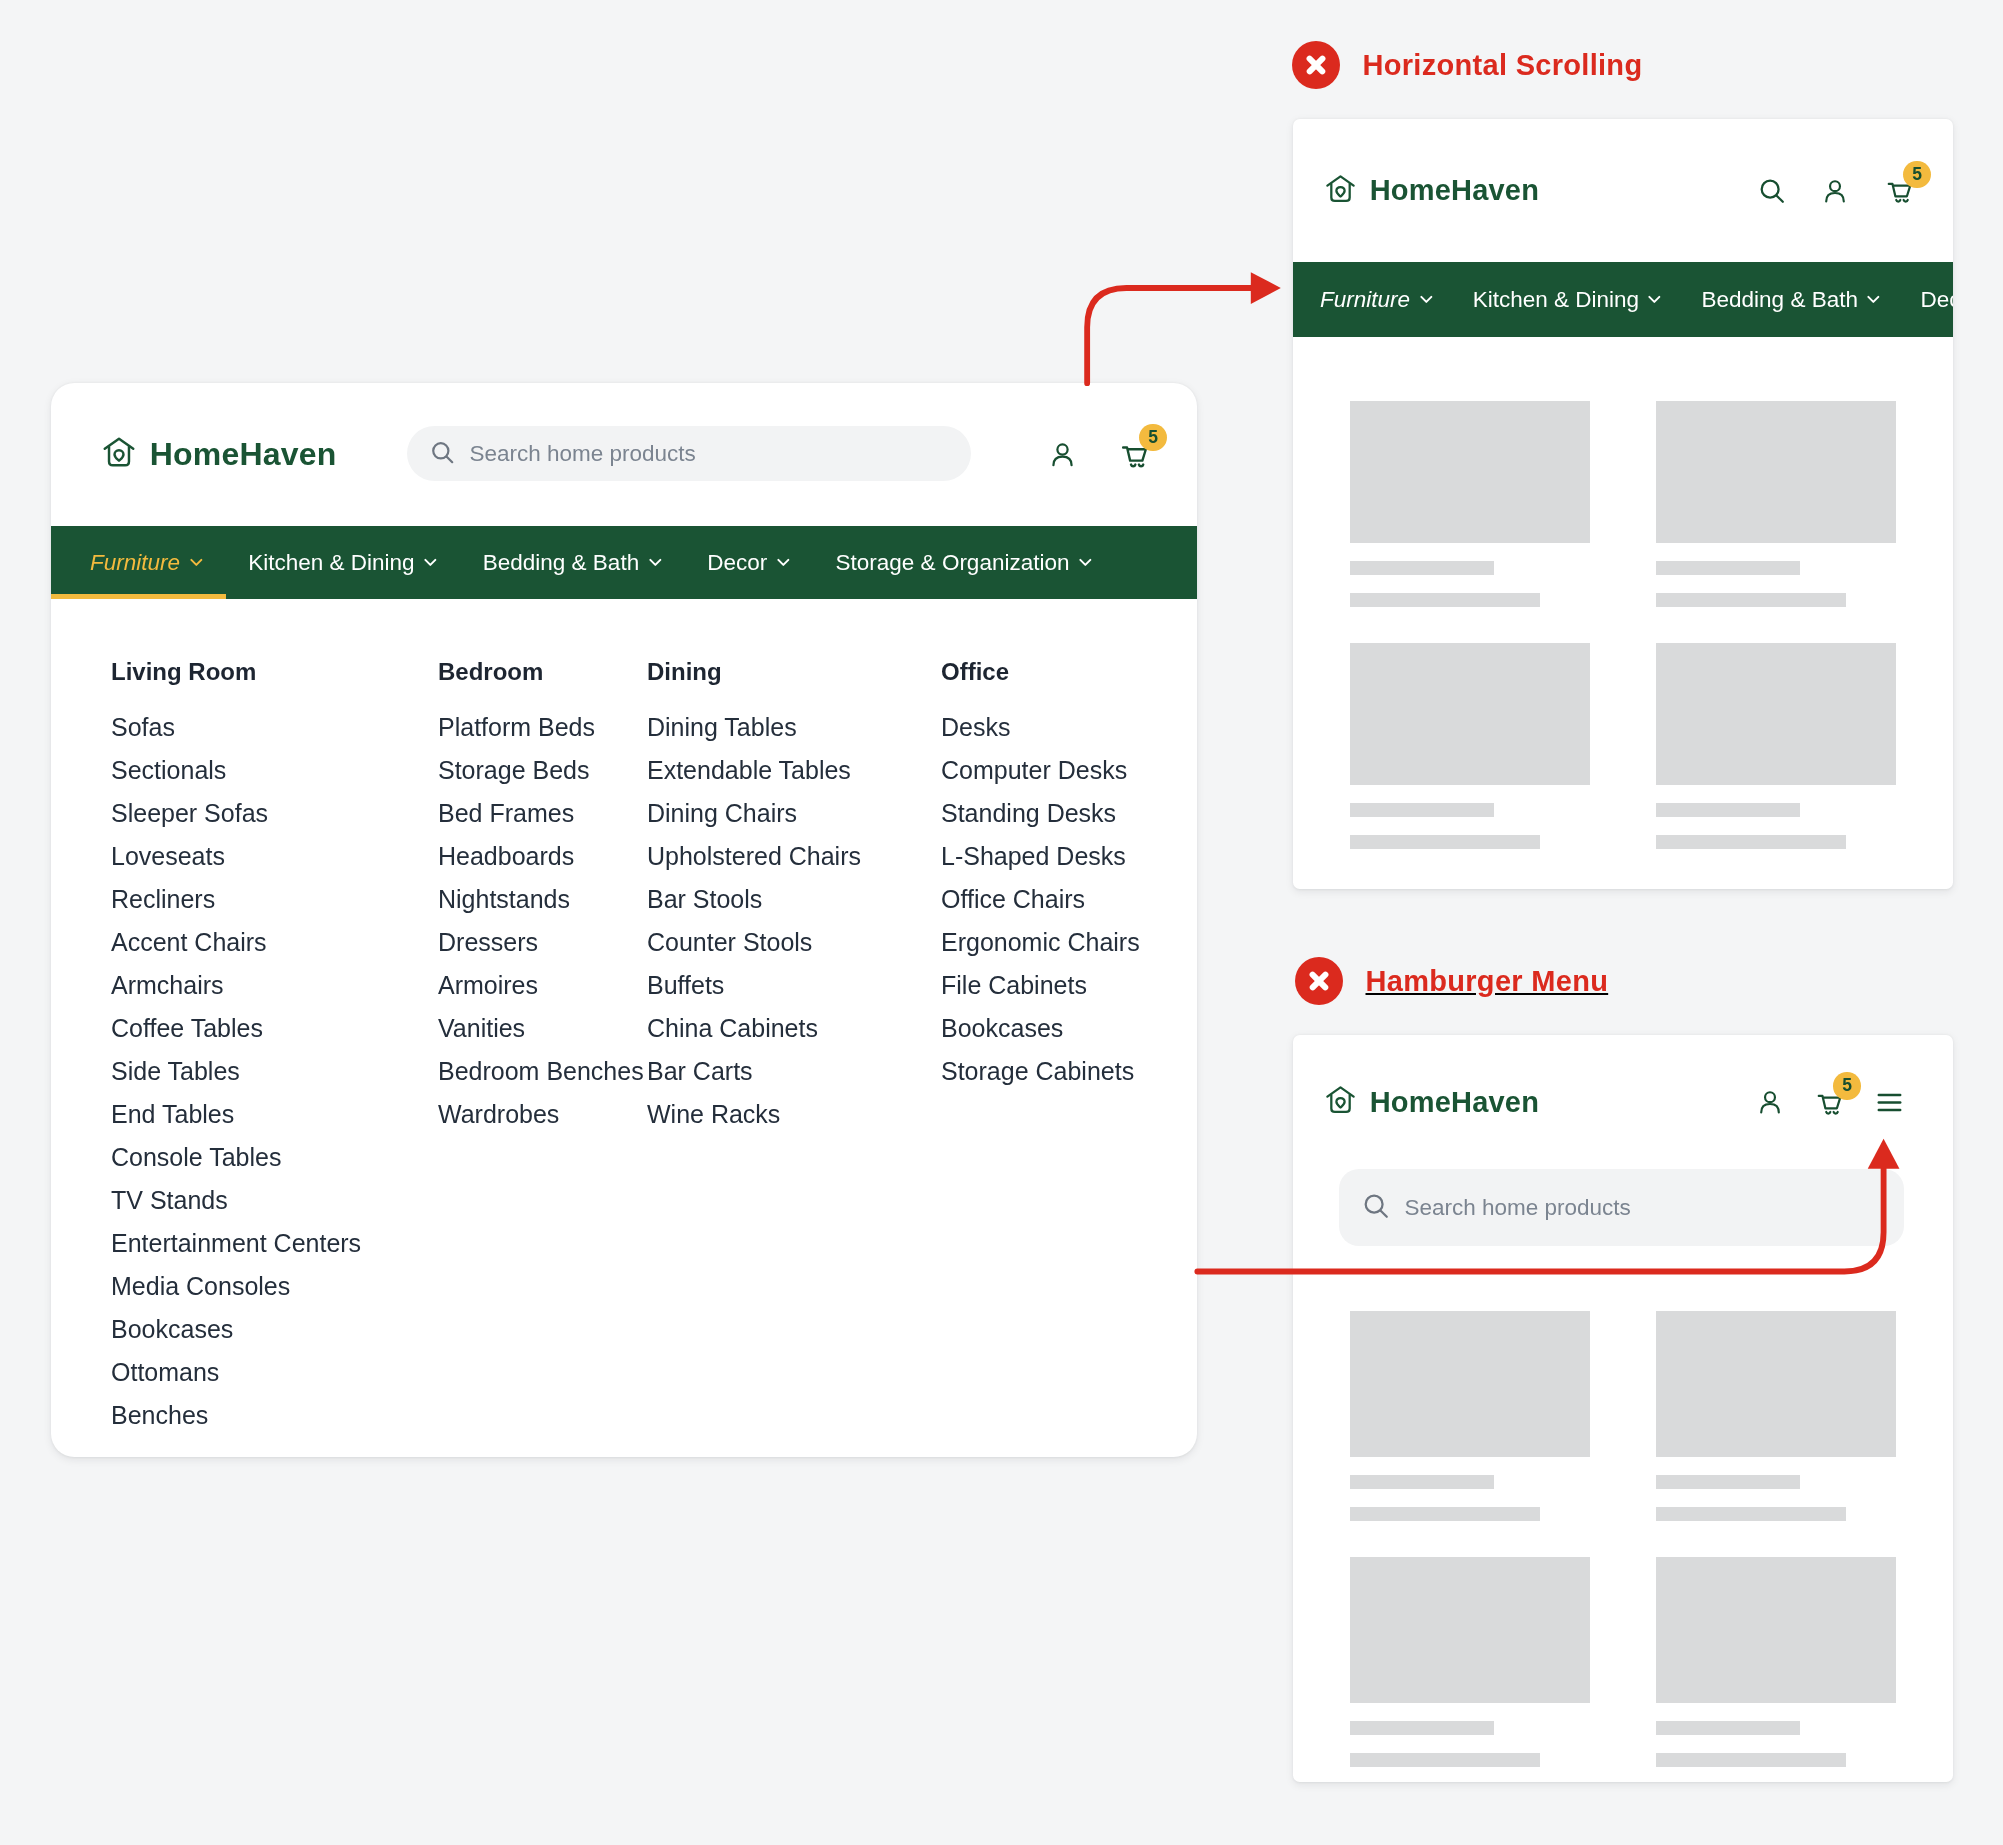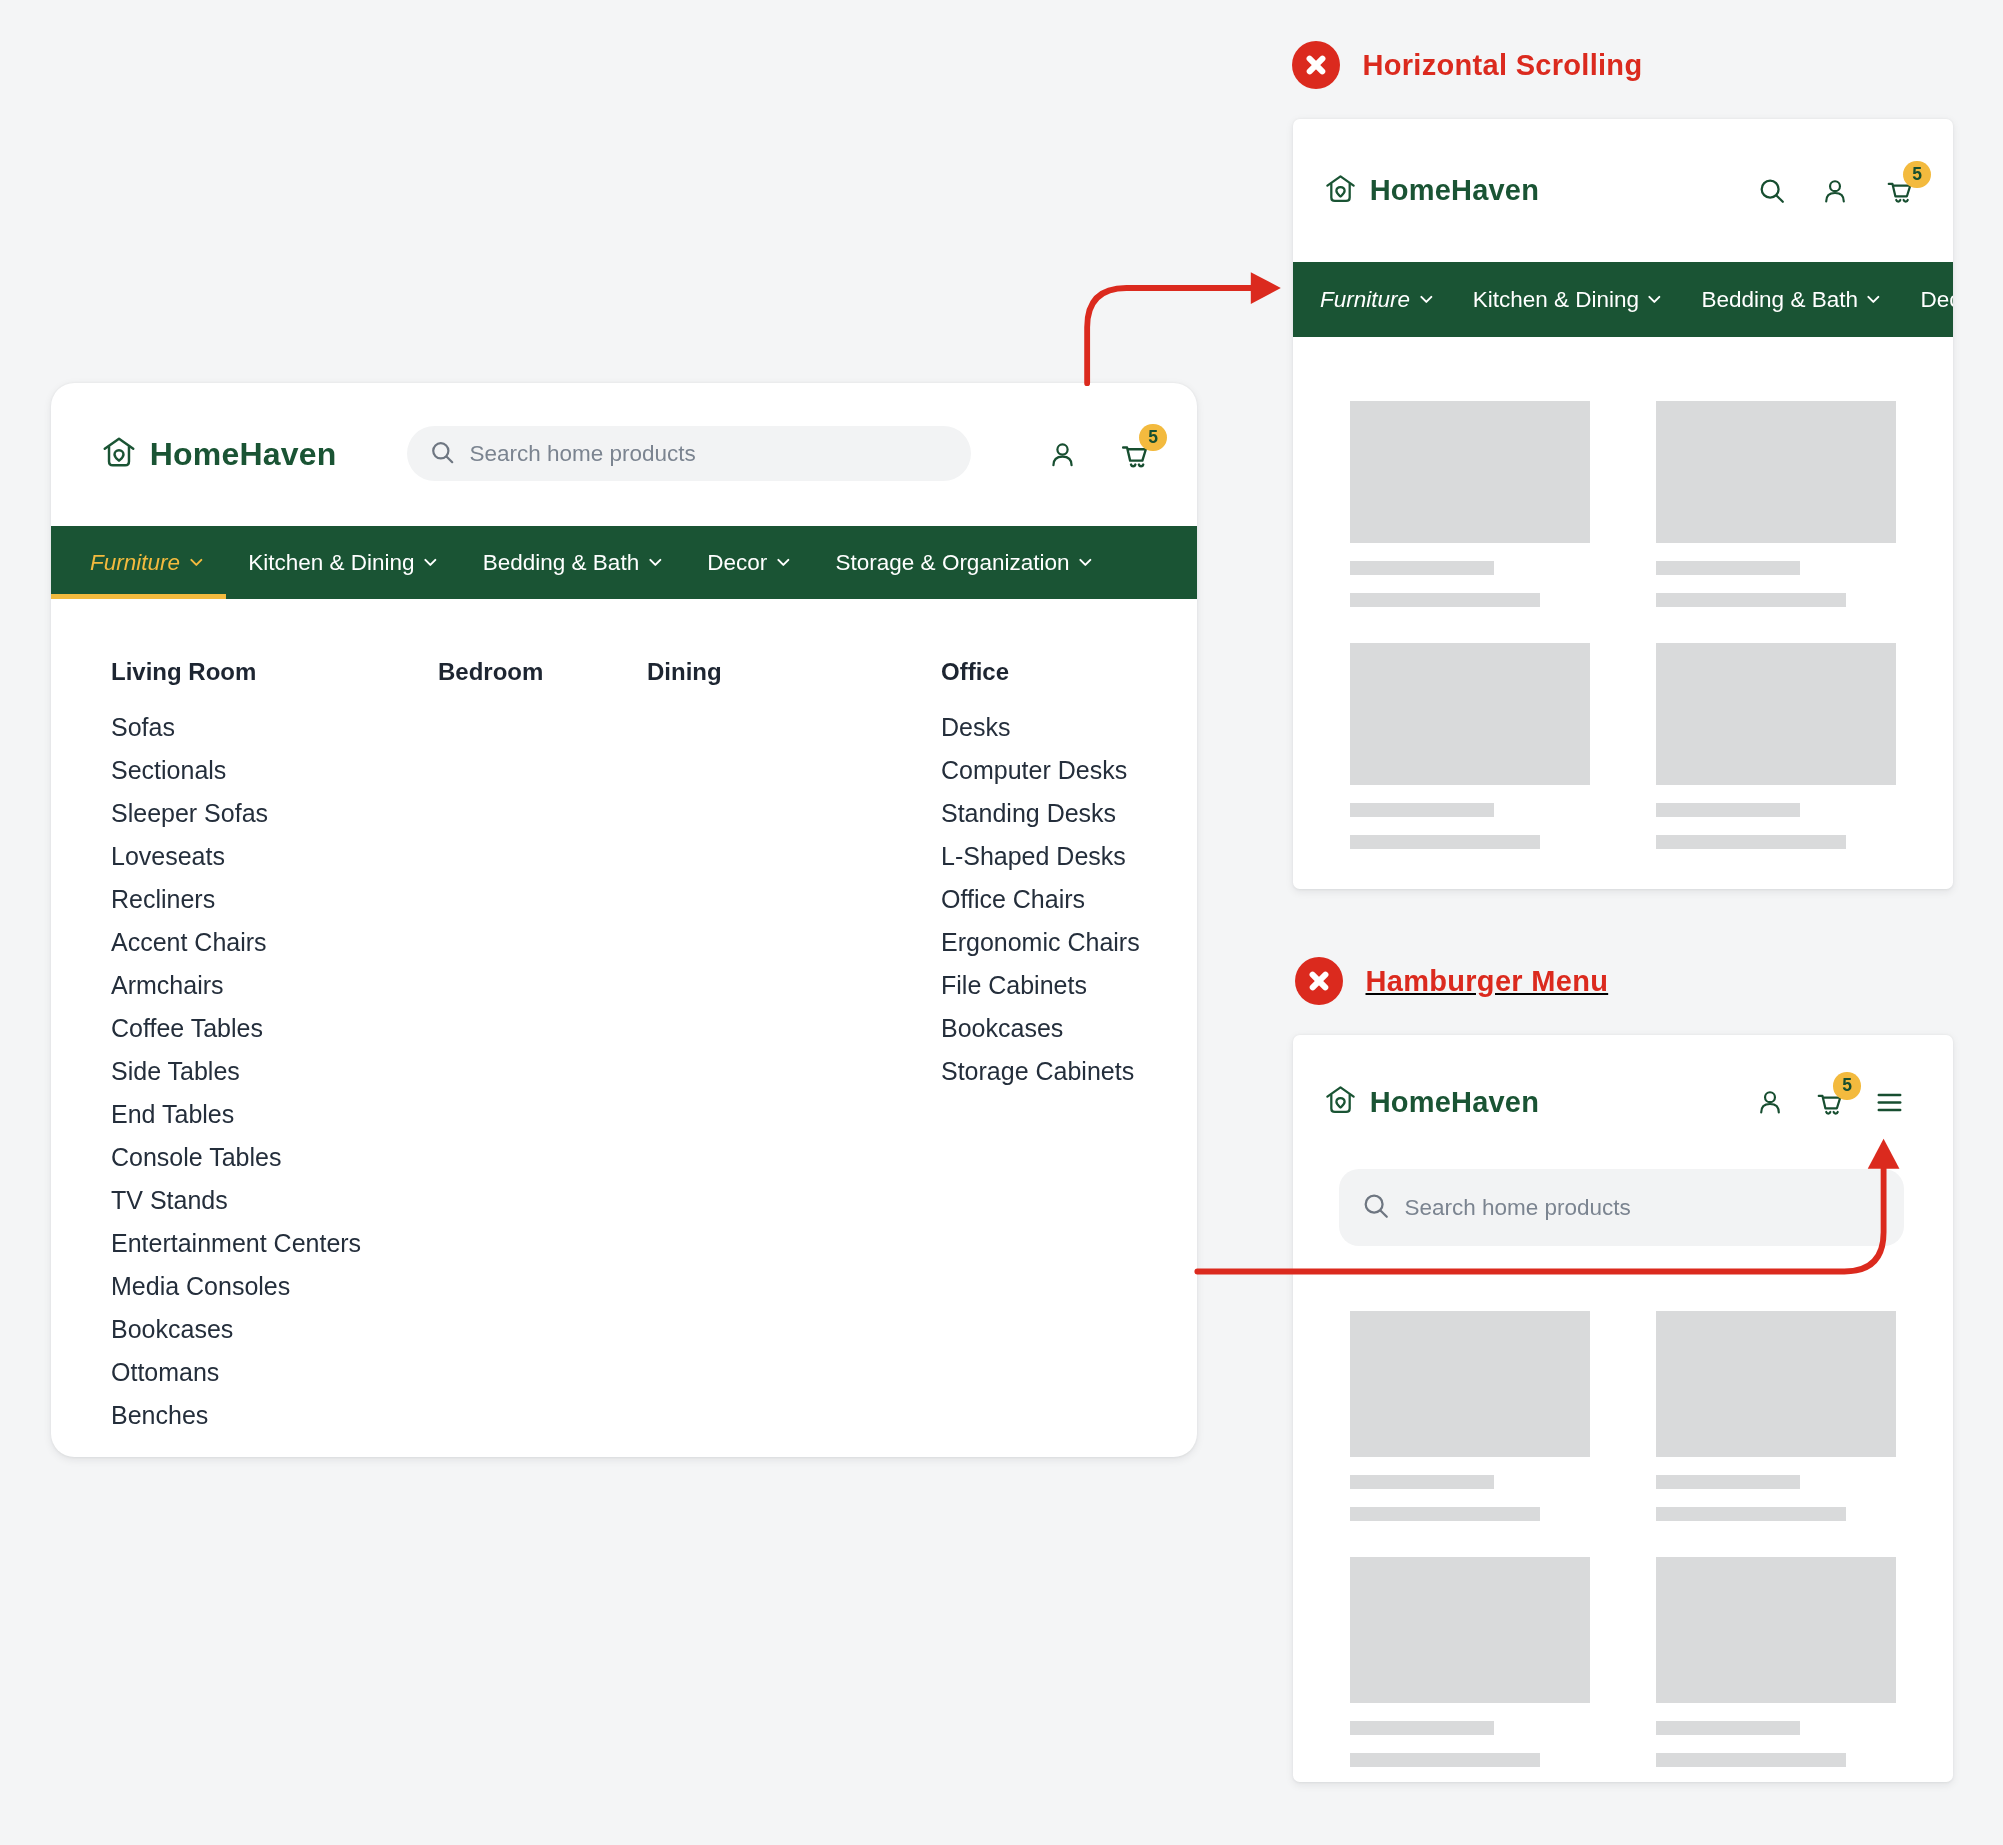--- a/index.html
+++ b/index.html
@@ -217,23 +217,47 @@
           <li>TV Stands</li>
           <li>Entertainment Centers</li>
           <li>Media Consoles</li>
           <li>Bookcases</li>
           <li>Ottomans</li>
           <li>Benches</li>
         </ul>
       </div>
       <div class="mega-col col-1">
         <h3>Bedroom</h3>
+        <ul>
+          <li>Platform Beds</li>
+          <li>Storage Beds</li>
+          <li>Bed Frames</li>
+          <li>Headboards</li>
+          <li>Nightstands</li>
+          <li>Dressers</li>
+          <li>Armoires</li>
+          <li>Vanities</li>
+          <li>Bedroom Benches</li>
+          <li>Wardrobes</li>
+        </ul>
       </div>
       <div class="mega-col col-2">
         <h3>Dining</h3>
+        <ul>
+          <li>Dining Tables</li>
+          <li>Extendable Tables</li>
+          <li>Dining Chairs</li>
+          <li>Upholstered Chairs</li>
+          <li>Bar Stools</li>
+          <li>Counter Stools</li>
+          <li>Buffets</li>
+          <li>China Cabinets</li>
+          <li>Bar Carts</li>
+          <li>Wine Racks</li>
+        </ul>
       </div>
       <div class="mega-col col-3">
         <h3>Office</h3>
         <ul>
           <li>Desks</li>
           <li>Computer Desks</li>
           <li>Standing Desks</li>
           <li>L-Shaped Desks</li>
           <li>Office Chairs</li>
           <li>Ergonomic Chairs</li>

